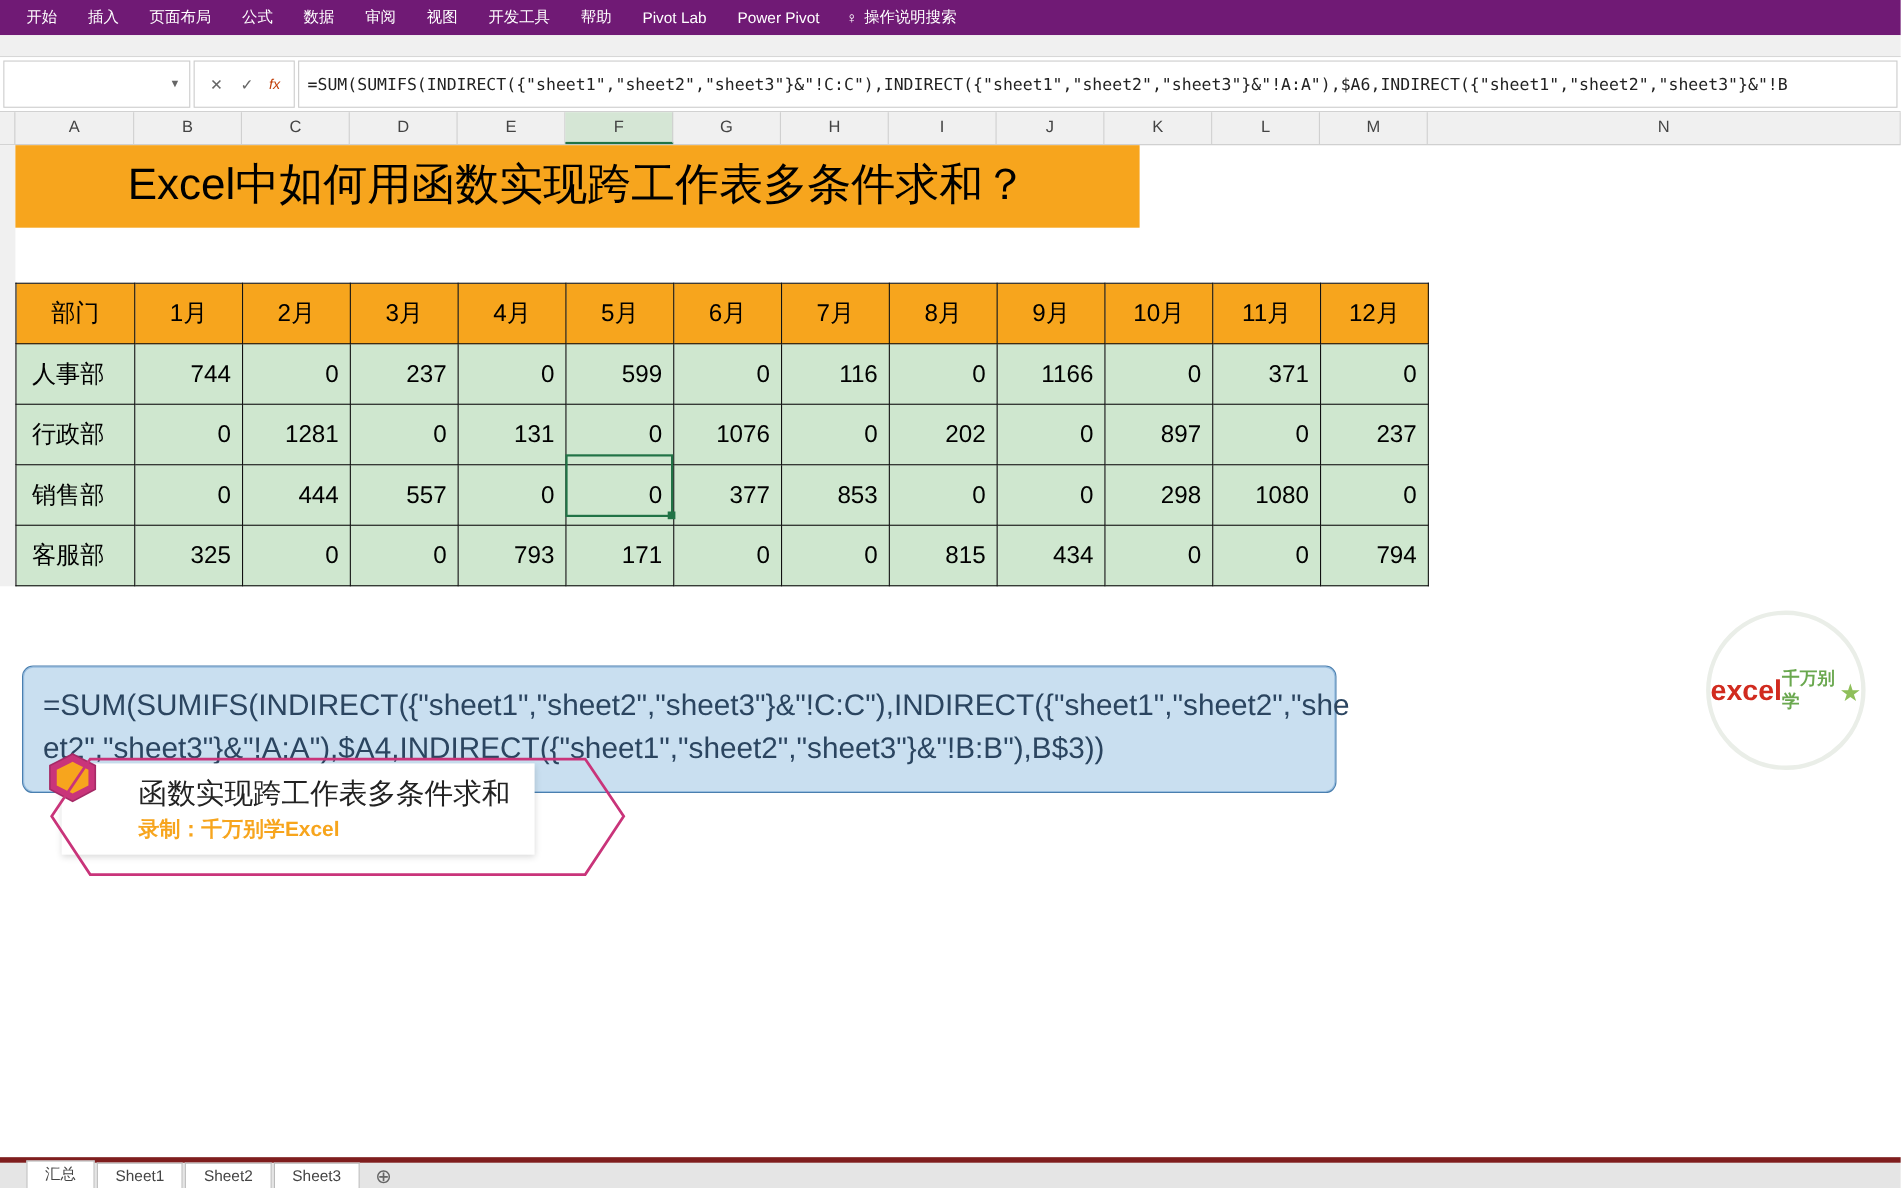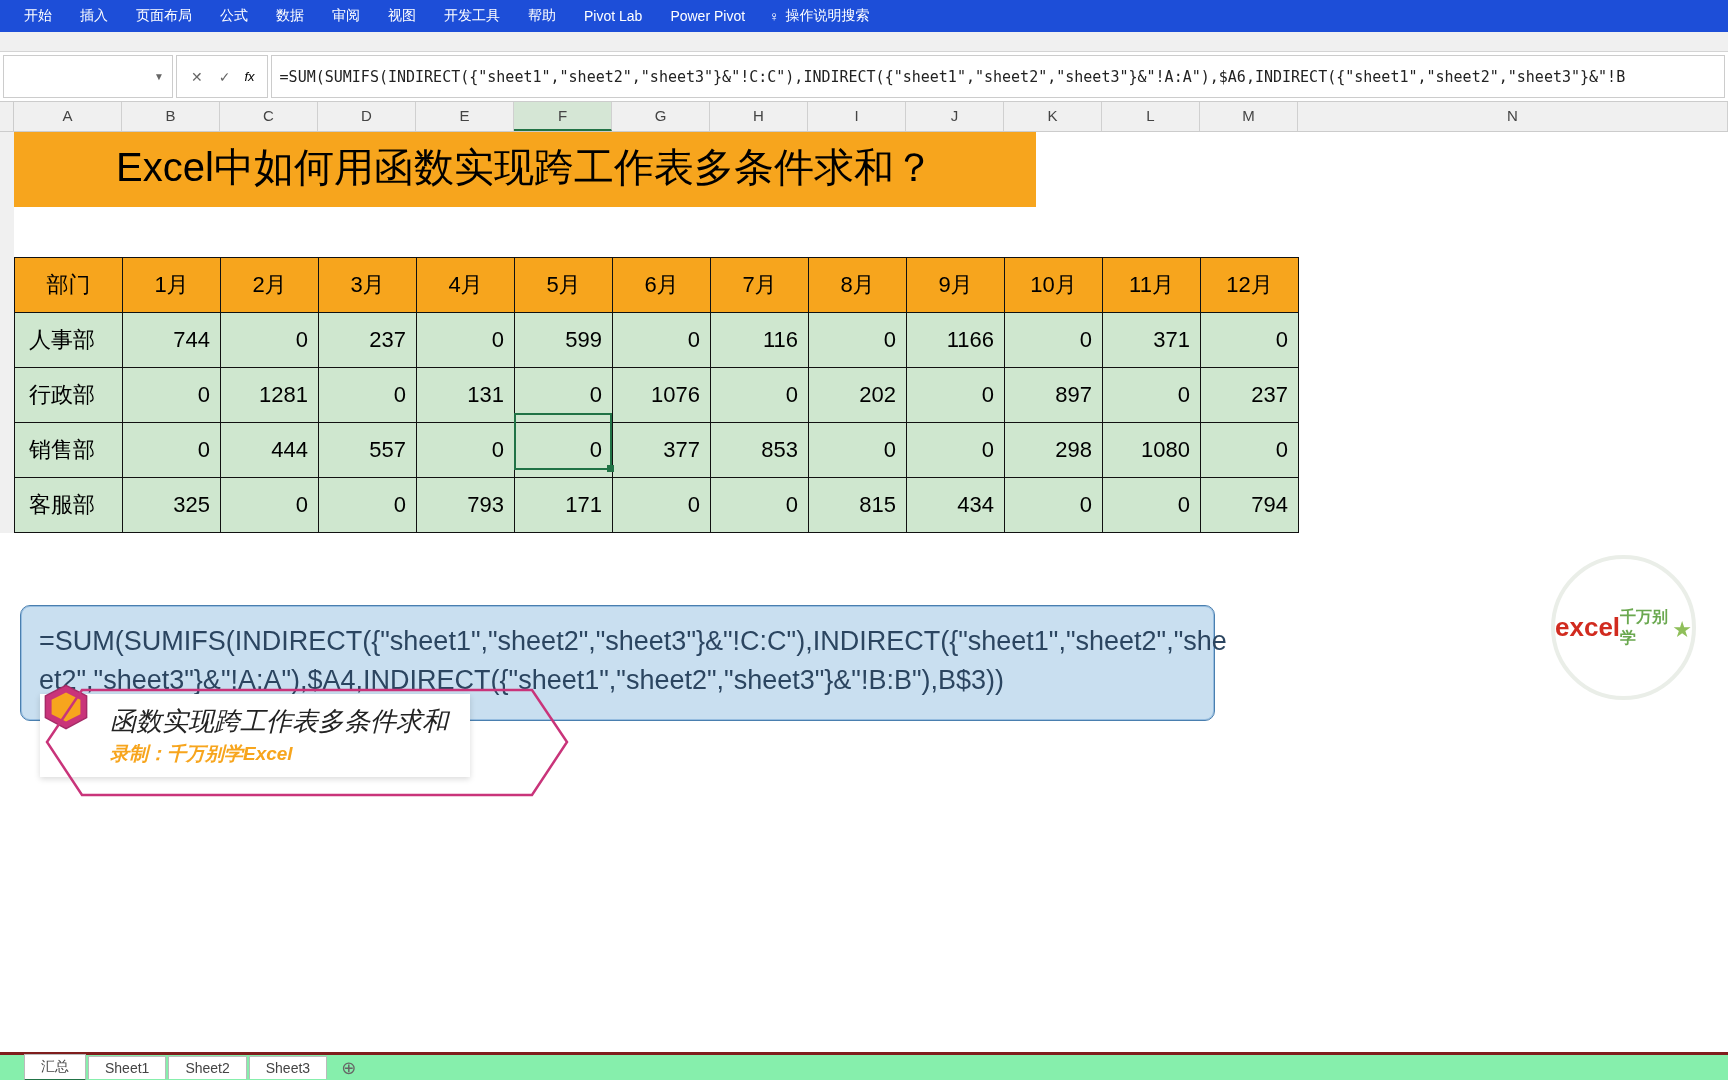--- a/index.html
+++ b/index.html
@@ -1,33 +1,33 @@
 <!DOCTYPE html>
 <html><head>
   <meta charset="utf-8">
   <style>
     * { margin: 0; padding: 0; box-sizing: border-box; font-family: "Microsoft YaHei", "SimSun", Arial, sans-serif; }
     body { background: #fff; overflow: hidden; width: 1728px; height: 1080px; position: relative; }
     
     
-    .ribbon { background: #1d4ed8; height: 32px; display: flex; align-items: center; padding-left: 10px; color: #fff; font-size: 14px; }
+    .ribbon { background: #701a75; height: 32px; display: flex; align-items: center; padding-left: 10px; color: #fff; font-size: 14px; }
     .ribbon-tab { padding: 6px 14px; cursor: pointer; }
     .tell-me { display: flex; align-items: center; padding: 0 10px; color: #fff; }
     .tell-me-icon { margin-right: 6px; font-size: 14px; }
     
     
     .ribbon-below { height: 20px; background: #f0f0f0; border-bottom: 1px solid #d4d4d4; }
     
     
     .namebar { display: flex; height: 50px; background: #fff; border-bottom: 1px solid #ccc; align-items: stretch; }
     .name-box { width: 170px; border: 1px solid #ccc; margin: 3px; display: flex; align-items: center; padding: 0 8px; background: #fff; position: relative; }
     .name-box-caret { margin-left: auto; color: #666; font-size: 10px;}
     .fx-group { display: flex; align-items: center; padding: 0 6px; border: 1px solid #ccc; margin: 3px 0;}
     .fx-btn { padding: 0 8px; color: #666; font-size: 14px; cursor: pointer;}
-    .fx-label { font-style: italic; color: #000000; padding: 0 6px; font-size: 13px;}
+    .fx-label { font-style: italic; color: #c2410c; padding: 0 6px; font-size: 13px;}
     .formula-input { flex: 1; border: 1px solid #ccc; margin: 3px; padding: 4px 8px; font-size: 15px; font-family: Consolas, monospace; color: #222; display:flex; align-items:center; overflow:hidden; white-space:nowrap;}
     
     
     .col-headers { display: flex; height: 30px; background: #f0f0f0; border-bottom: 1px solid #ccc; }
     .row-gutter-spacer { width: 14px; background: #f0f0f0; border-right: 1px solid #ccc; flex-shrink:0;}
     .colh { width: 98px; text-align: center; line-height: 28px; color: #444; font-size: 15px; border-right: 1px solid #d0d0d0; position: relative;}
     .colh.selected { background: #d5e6d5; border-bottom: 2px solid #217346; }
     
     
     .sheet { position: relative; display: flex; }
@@ -48,34 +48,34 @@
     .cell-selection { position: absolute; border: 2px solid #217346; pointer-events: none; }
     .cell-handle { position: absolute; right: -4px; bottom: -4px; width: 7px; height: 7px; background: #217346; }
     
     
     .callout { position: absolute; left: 20px; top: 605px; width: 1195px; background: #c9dff0; border: 1.5px solid #4a7faf; border-radius: 10px; padding: 16px 18px 20px; font-size: 27px; color: #2b4560; font-family: "Microsoft YaHei", sans-serif; line-height: 1.45; box-shadow: 0 0 0 1px #96bde0 inset;}
     
     
     .hex-outline { position: absolute; left: 42px; top: 685px; width: 530px; height: 115px; }
     .hex-outline svg { width:100%; height:100%;}
     
-    .lower-banner { position: absolute; left: 40px; top: 694px; background: #fff; padding: 10px 22px 10px 70px; box-shadow: 0 2px 6px rgba(0,0,0,0.15); font-style: italic; }
+    .lower-banner { position: absolute; left: 56px; top: 694px; background: #fff; padding: 10px 22px 10px 70px; box-shadow: 0 2px 6px rgba(0,0,0,0.15); }
     .lower-banner-title { font-size: 26px; color: #222; font-weight: 500; }
     .lower-banner-sub { font-size: 19px; color: #f7a51d; font-weight: 600; margin-top: 2px;}
     .hex-badge { position:absolute; left:42px; top:683px; width:48px; height:48px; }
     .hex-badge svg { width:100%; height:100%;}
     
     
     .logo-wm { position: absolute; right: 32px; top: 555px; width: 145px; height: 145px; background: radial-gradient(circle, #fff 58%, rgba(255,255,255,0) 72%); border-radius: 50%; display: flex; flex-direction: row; align-items: center; justify-content: center; border: 4px solid #eaeee8;}
     .logo-wm-t1 { color: #d12b1f; font-size: 26px; font-weight: 700; }
     .logo-wm-t2 { color: #6aa84f; font-size: 16px; font-weight: 700; }
     .logo-star { color: #8fbf5a; font-size: 22px; margin-top: 4px;}
     
     
-    .sheet-tabs { position: absolute; bottom: 0; left: 0; right: 0; height: 28px; background: #86efac; display: flex; align-items: center; padding-left: 24px; border-top: 3px solid #7f1d1d;}
+    .sheet-tabs { position: absolute; bottom: 0; left: 0; right: 0; height: 28px; background: #e5e5e5; display: flex; align-items: center; padding-left: 24px; border-top: 5px solid #7f1d1d;}
     .stab { background: #fff; border: 1px solid #bbb; border-bottom: none; padding: 3px 16px; font-size: 14px; margin-right: 2px; color: #444; cursor:pointer; }
     .stab.active { border-bottom: 2px solid #217346; font-weight: 500; }
     .stab-add { padding: 0 12px; color: #666; font-size: 18px; cursor:pointer;}
   </style>
 </head>
 <body>
 
 <div class="ribbon">
   <span class="ribbon-tab">开始</span>
   <span class="ribbon-tab">插入</span>

